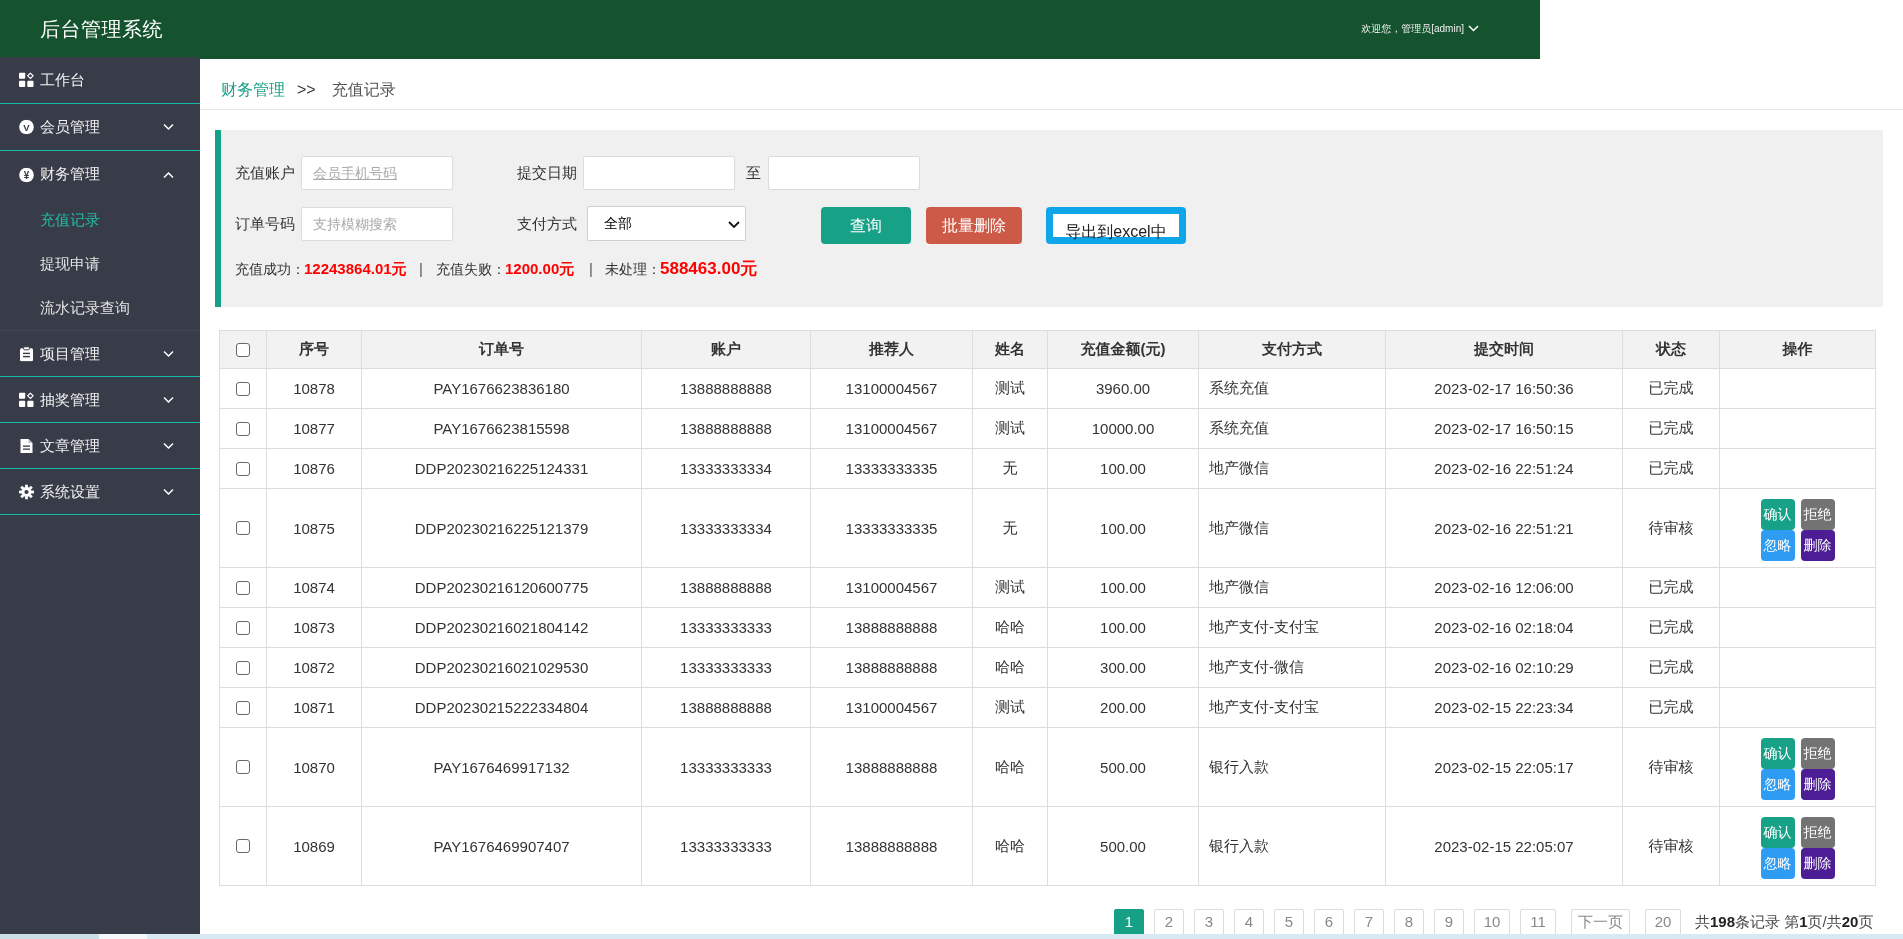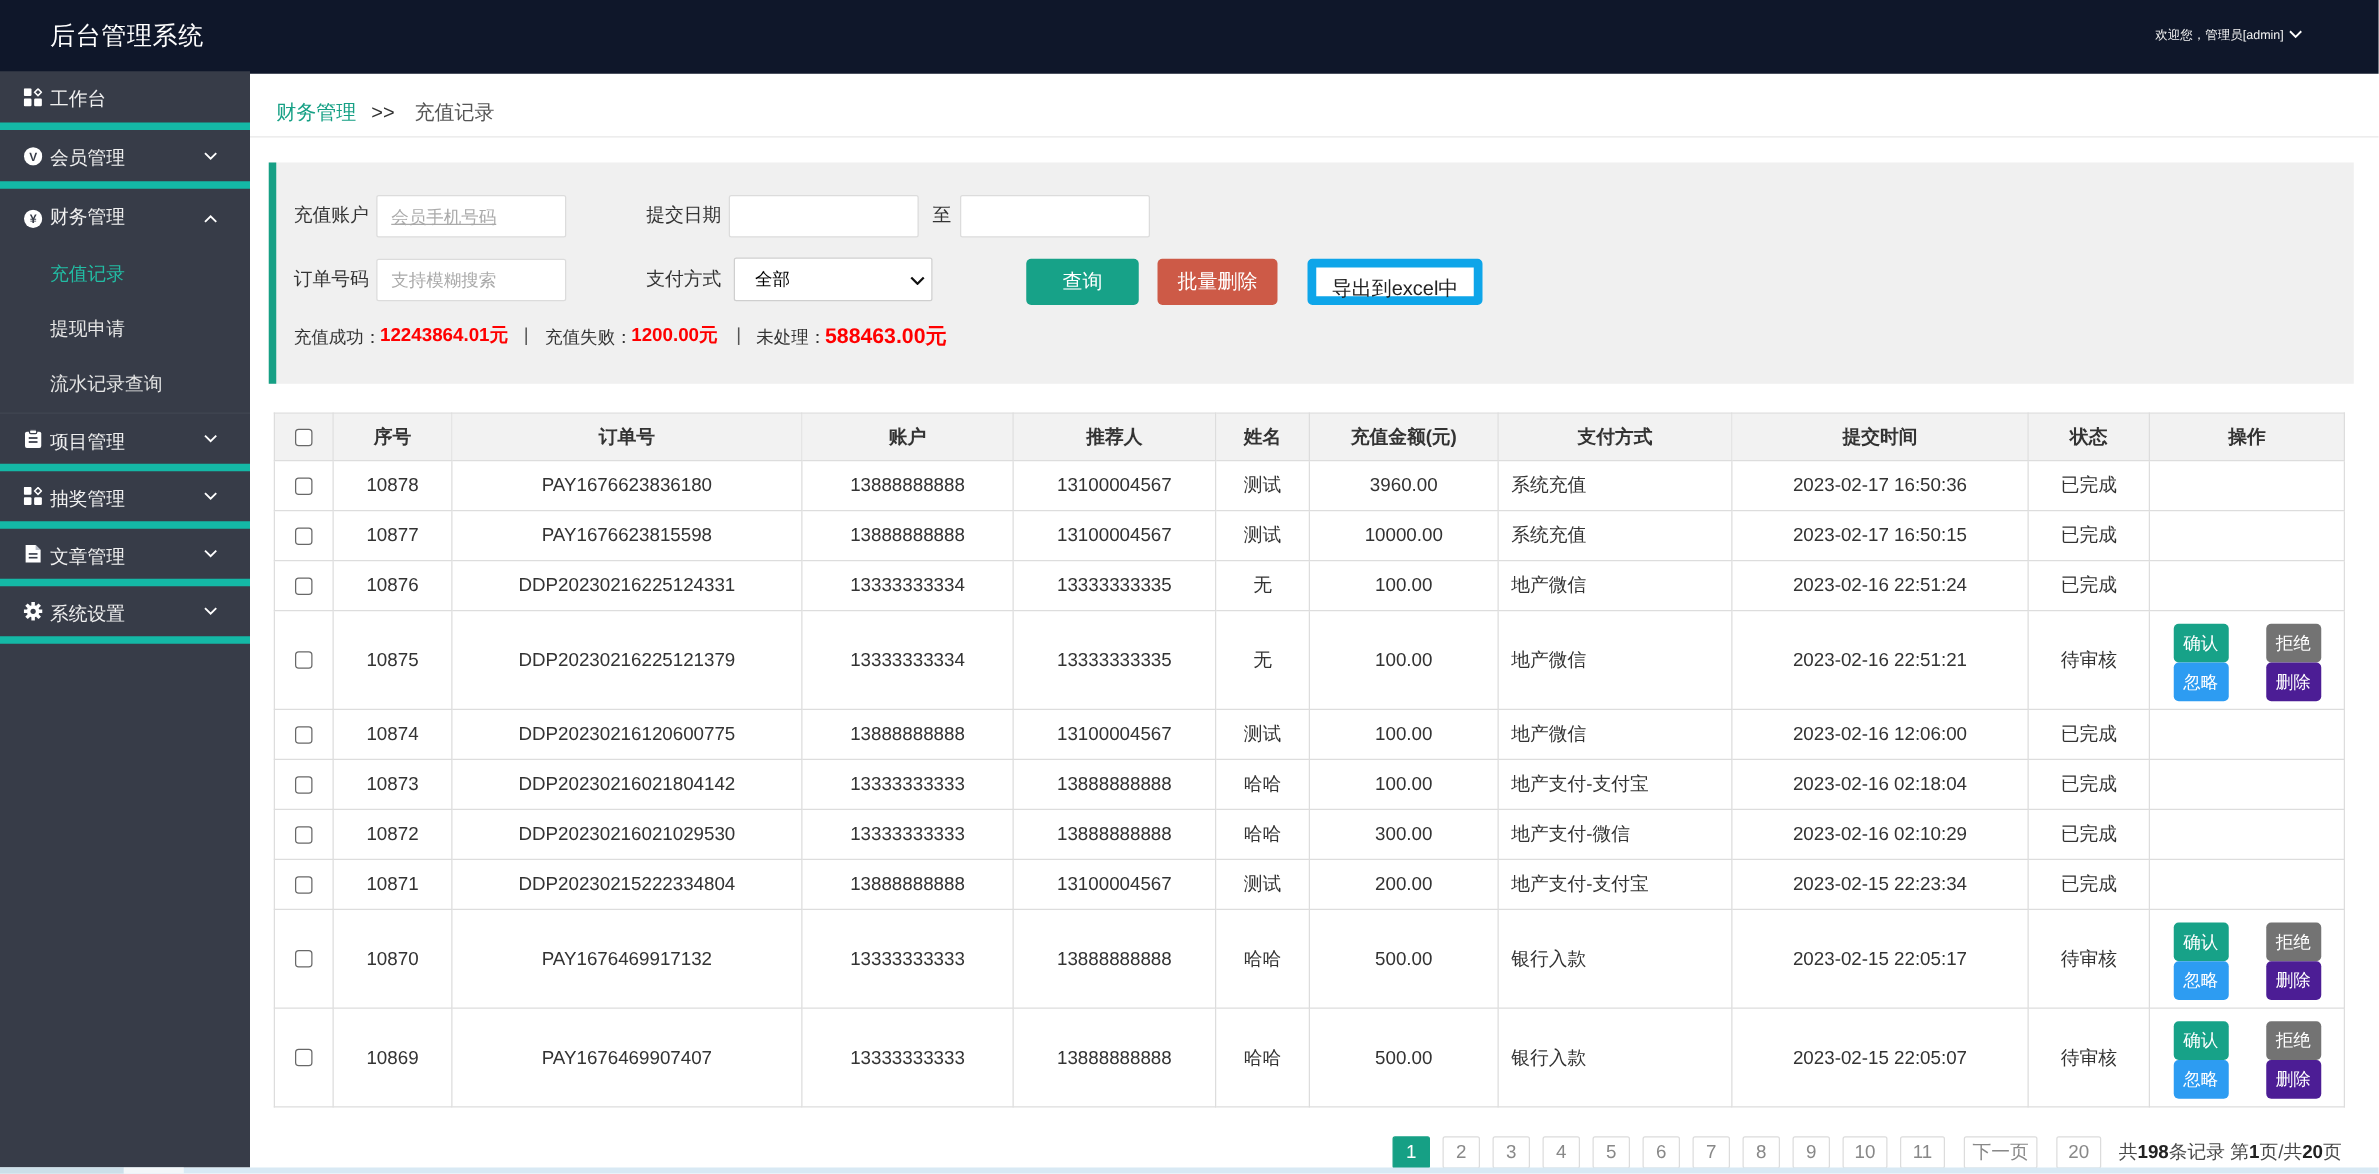--- a/index.html
+++ b/index.html
@@ -1,27 +1,27 @@
 <!DOCTYPE html>
 <html lang="zh"><head>
 <meta charset="utf-8">
 <style>
 * { margin:0; padding:0; box-sizing:border-box; }
 html,body { width:1903px; height:939px; overflow:hidden; }
 body { font-family:"Liberation Sans",sans-serif; background:#fff; position:relative; }
 
 
-#header { position:absolute; left:0; top:0; width:1903px; height:59px; background:#0f172a; }
+#header { position:absolute; left:0; top:0; width:1540px; height:59px; background:#14532d; }
 #htitle { position:absolute; left:40px; top:0; line-height:58px; color:#fff; font-size:20px; letter-spacing:0.5px; }
 #huser { position:absolute; right:61px; top:0; line-height:58px; color:#f2f2f2; font-size:10px; }
 #huser svg { vertical-align:middle; margin-left:4px; margin-top:-2px; }
 
 
 #sidebar { position:absolute; left:0; top:57px; width:200px; height:877px; background:#373c48; z-index:5; }
-.mi { position:relative; height:47px; line-height:46px; border-bottom:6px solid #14b8a6; color:#f0f0f0; font-size:15px; }
+.mi { position:relative; height:47px; line-height:46px; border-bottom:1px solid #14b8a6; color:#f0f0f0; font-size:15px; }
 .mi .ic { position:absolute; left:19px; top:50%; transform:translateY(-50%); width:15px; height:15px; }
 .mi .tx { position:absolute; left:40px; }
 .mi.b { height:46px; line-height:45px; }
 .mi .ar { position:absolute; left:163px; top:50%; transform:translateY(-50%); }
 .smenu { border-bottom:1px solid #414651; }
 .smi { height:44px; line-height:44px; padding-left:40px; color:#e4e4e4; font-size:15px; }
 .smi.on { color:#22bda4; }
 
 
 #crumb { position:absolute; left:221px; top:80px; font-size:16px; color:#555; z-index:1;}
@@ -42,21 +42,21 @@
 #stats .sb { font-size:15px; color:#555; }
 
 
 #tbl { position:absolute; left:219px; top:330px; border-collapse:collapse; table-layout:fixed; }
 #tbl th, #tbl td { border:1px solid #ddd; font-size:15px; color:#333; text-align:center; overflow:hidden; }
 #tbl th { height:38px; background:#f2f2f2; font-weight:bold; }
 #tbl td { height:40px; }
 #tbl td.pay { text-align:left; padding-left:10px; }
 #tbl tr.big td { height:79px; }
 .ckb { width:14px; height:14px; border:1.5px solid #686868; border-radius:3px; background:#fff; margin:0 auto; }
-.abtn { display:inline-block; width:44px; height:31px; line-height:31px; border-radius:4px; color:#fff; font-size:14px; margin:0 15px; }
+.abtn { display:inline-block; width:34px; height:31px; line-height:31px; border-radius:4px; color:#fff; font-size:14px; margin:0 3px; }
 .c1 { background:#17a288; } .c2 { background:#737373; } .c3 { background:#2d9cf2; } .c4 { background:#4c1d95; }
 .btr { height:31px; }
 .btr:first-child { margin-top:4px; }
 
 
 #pager { position:absolute; left:1114px; top:909px; height:26px; white-space:nowrap; font-size:15px; }
 .pg { display:inline-block; vertical-align:top; width:30px; height:26px; line-height:24px; text-align:center; border:1px solid #dcdcdc; border-radius:2px; background:#fff; color:#888; margin-right:10px; }
 .pg.w { width:36px; }
 .pg.on { background:#16a085; border-color:#16a085; color:#fff; }
 .pg.next { width:59px; margin-left:5px; }

